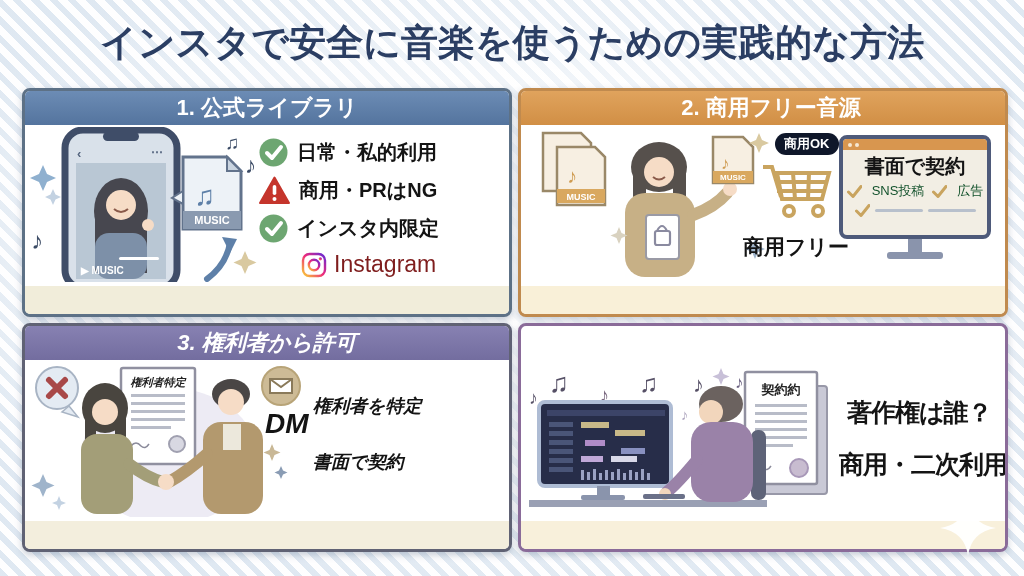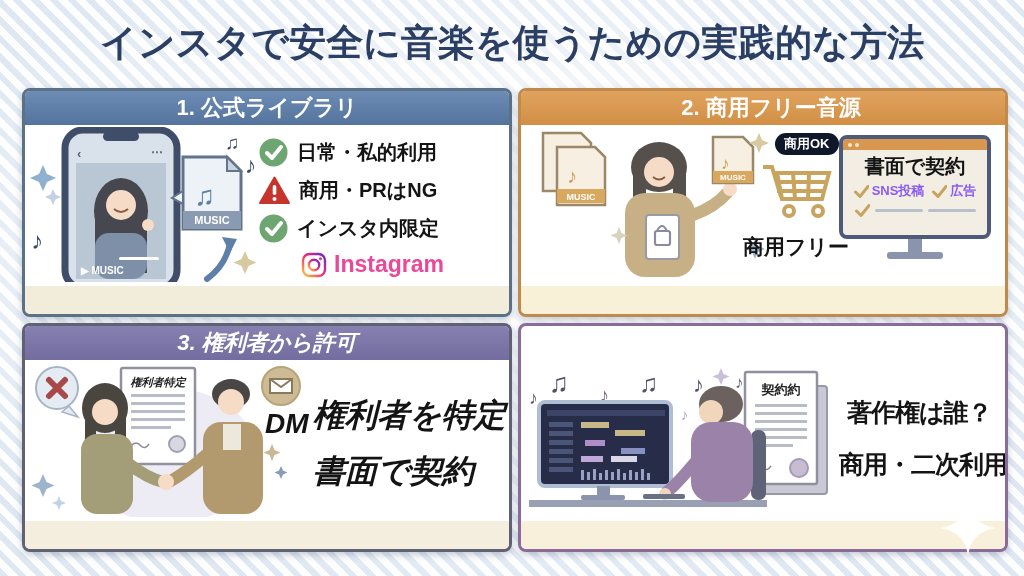--- a/index.html
+++ b/index.html
@@ -30,37 +30,37 @@
   .p1 .pfoot{background:#f1edda;}
   .p2 .pfoot{background:#f9f0d8;}
   .p3 .pfoot{background:#f3eedd;}
   .p4 .pfoot{background:#f8f0db;}
   .pbody{position:absolute;top:34px;left:0;right:0;bottom:28px;background:#fff;overflow:hidden;}
   .abs{position:absolute;}
   .jp{font-weight:800;color:#141414;white-space:nowrap;}
   .checkrow{position:absolute;display:flex;align-items:center;gap:9px;}
   .checkrow .txt{font-size:20px;font-weight:800;color:#141414;white-space:nowrap;}
   .ig-row{position:absolute;display:flex;align-items:center;gap:7px;}
-  .ig-row .txt{font-size:23px;font-weight:700;color:#ec4899;}
+  .ig-row .txt{font-size:23px;font-weight:400;color:#7f1d1d;}
   .badge{position:absolute;background:#0f172a;color:#fff;font-weight:800;
     font-size:13px;padding:2px 9px;border-radius:11px;white-space:nowrap;}
   .cart-caption{position:absolute;font-size:21px;}
   .monitor{position:absolute;left:318px;top:10px;width:152px;}
   .mon-frame{box-sizing:border-box;width:152px;height:104px;border:4px solid #4e5a7a;border-radius:8px;
     background:#f2eee4;overflow:hidden;}
   .mon-bar{height:11px;background:#d8964f;display:flex;align-items:center;gap:3px;padding-left:5px;}
   .mon-dot{width:4px;height:4px;border-radius:50%;background:#f6e8d2;}
   .mon-title{text-align:center;font-size:20px;font-weight:800;color:#141414;margin-top:3px;white-space:nowrap;}
   .mon-checks{display:flex;justify-content:center;gap:8px;margin-top:2px;align-items:center;}
-  .mon-check-item{display:flex;align-items:center;gap:3px;font-size:13px;font-weight:700;color:#8b5cf6;white-space:nowrap;}
+  .mon-check-item{display:flex;align-items:center;gap:10px;font-size:13px;font-weight:400;color:#14532d;white-space:nowrap;}
   .mon-row3{display:flex;align-items:center;gap:5px;margin:4px 0 0 12px;}
   .mon-line{height:3px;background:#b8c0cc;border-radius:2px;}
   .mon-neck{width:14px;height:13px;background:#8a94ac;margin:0 auto;}
   .mon-base{width:56px;height:7px;background:#8a94ac;border-radius:3px;margin:0 auto;}
-  .line-big{position:absolute;font-size:32px;font-weight:800;color:#141414;white-space:nowrap;}
+  .line-big{position:absolute;font-size:18px;font-weight:800;color:#141414;white-space:nowrap;}
   .p4 .line-big{font-size:25px;letter-spacing:-1px;}
   .dm-label{position:absolute;font-size:28px;font-weight:800;color:#141414;}
   svg text{font-family:"Liberation Sans",sans-serif;}
 </style>
 </head>
 <body>
 
 <div class="vignette"></div>
 
 <div class="title">インスタで安全に音楽を使うための実践的な方法</div>

